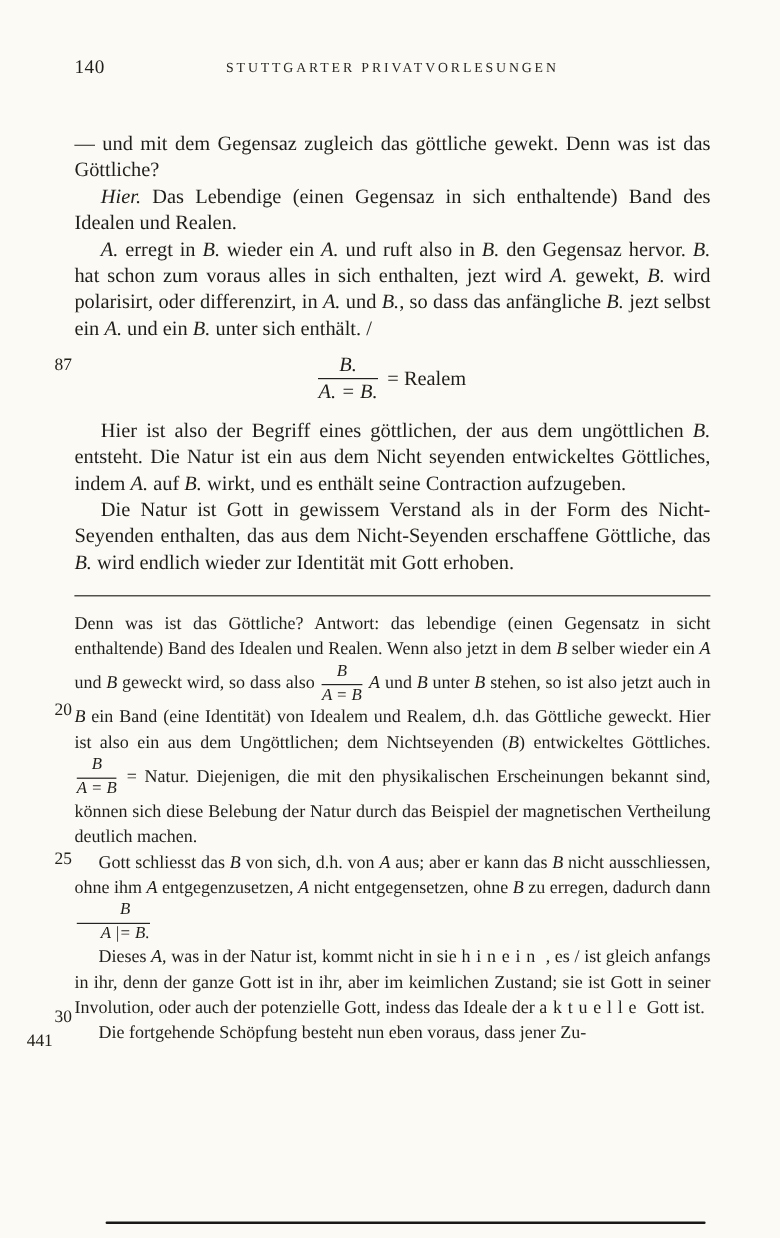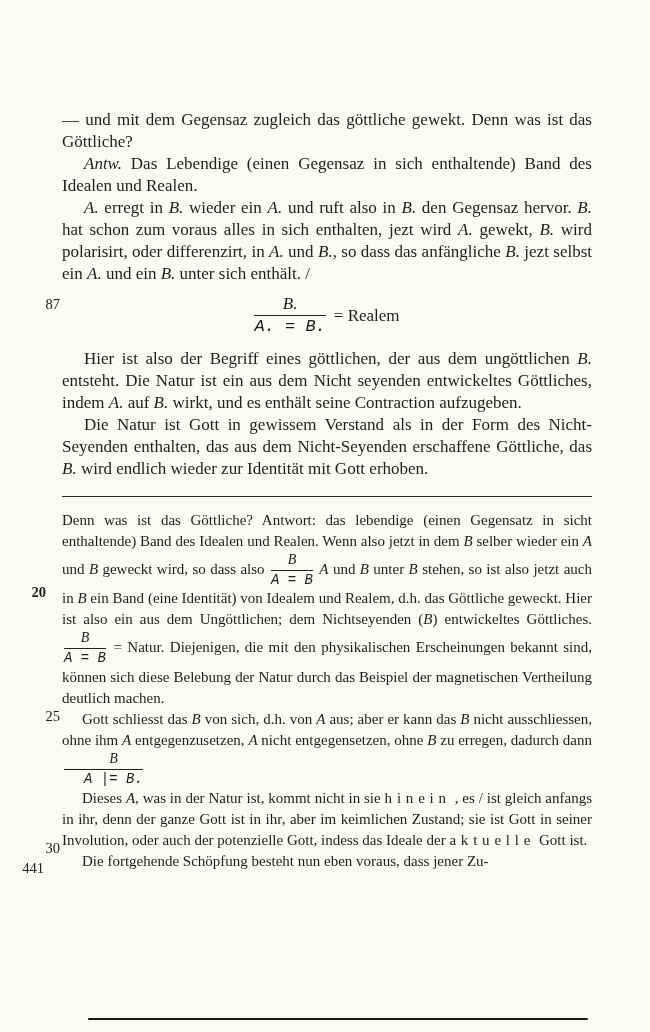--- a/index.html
+++ b/index.html
@@ -28,21 +28,21 @@
   .main p.noindent { text-indent:0; }
   .it { font-style:italic; }
   .spaced { letter-spacing:0.32em; }
 
   .formula {
     display:flex; justify-content:center; align-items:center;
     gap:8px; margin:9px 0 10px; font-size:17px;
   }
   .frac { display:inline-block; text-align:center; vertical-align:middle; }
   .frac .fnum { display:block; border-bottom:1.2px solid #242220; padding:0 5px 1px; line-height:1.2; }
-  .frac .fden { display:block; padding-top:1px; line-height:1.2;font-family:Liberation Mono, monospace; }
+  .frac .fden { display:block; padding-top:1px; line-height:1.2; }
   .frac.small { font-size:14px; margin:0 2px; }
 
   .rule {
     border:none; border-top:1.6px solid #2b2824;
     margin:16px 0 13px; width:100%;
   }
   .apparatus p {
     font-size:15px; line-height:21px;
     text-align:justify;
   }
@@ -55,32 +55,36 @@
   .scanline {
     position:absolute; left:88px; width:500px; bottom:12px;
     height:2.5px; background:#191817; border-radius:1px;
   }
 </style>
 </head>
 <body>
 
 <div class="page">
 
+  <div class="header">
+    <span class="pagenum">140</span>
+    <span class="runhead">STUTTGARTER PRIVATVORLESUNGEN</span>
+  </div>
 
   <span class="margin-num" style="top:296px; left:22px;">87</span>
-  <span class="margin-num" style="top:584px; left:8px;font-weight:bold;">20</span>
+  <span class="margin-num" style="top:584px; left:22px;">20</span>
   <span class="margin-num" style="top:708px; left:22px;">25</span>
   <span class="margin-num" style="top:840px; left:22px;">30</span>
   <span class="margin-num" style="top:860px; left:6px;">441</span>
 
   <div class="content">
 
     <div class="main">
       <p class="noindent"><span>— und mit dem Gegensaz zugleich das göttliche gewekt. Denn was ist das Göttliche?</span></p>
-      <p><span class="it">Antw.</span><span> Das Lebendige (einen Gegensaz in sich enthaltende) Band des Idealen und Realen.</span></p>
+      <p><span class="it">Hier.</span><span> Das Lebendige (einen Gegensaz in sich enthaltende) Band des Idealen und Realen.</span></p>
       <p><span class="it">A.</span><span> erregt in </span><span class="it">B.</span><span> wieder ein </span><span class="it">A.</span><span> und ruft also in </span><span class="it">B.</span><span> den Gegensaz hervor. </span><span class="it">B.</span><span> hat schon zum voraus alles in sich enthalten, jezt wird </span><span class="it">A.</span><span> gewekt, </span><span class="it">B.</span><span> wird polarisirt, oder differenzirt, in </span><span class="it">A.</span><span> und </span><span class="it">B.</span><span>, so dass das anfängliche </span><span class="it">B.</span><span> jezt selbst ein </span><span class="it">A.</span><span> und ein </span><span class="it">B.</span><span> unter sich enthält. /</span></p>
 
       <div class="formula">
         <span class="frac">
           <span class="fnum it">B.</span>
           <span class="fden it">A. = B.</span>
         </span>
         <span>= Realem</span>
       </div>
 

